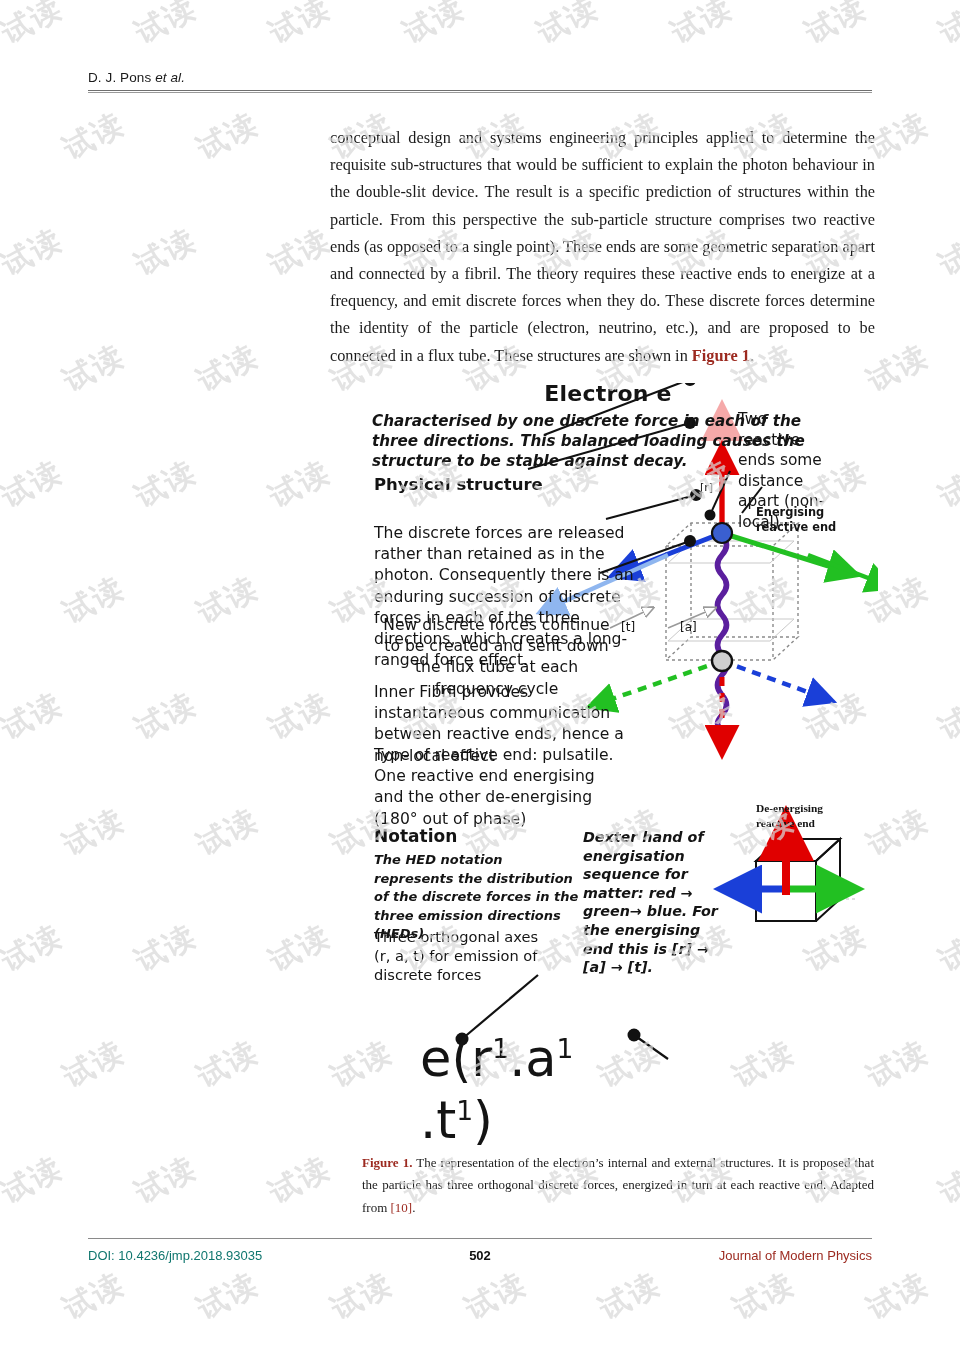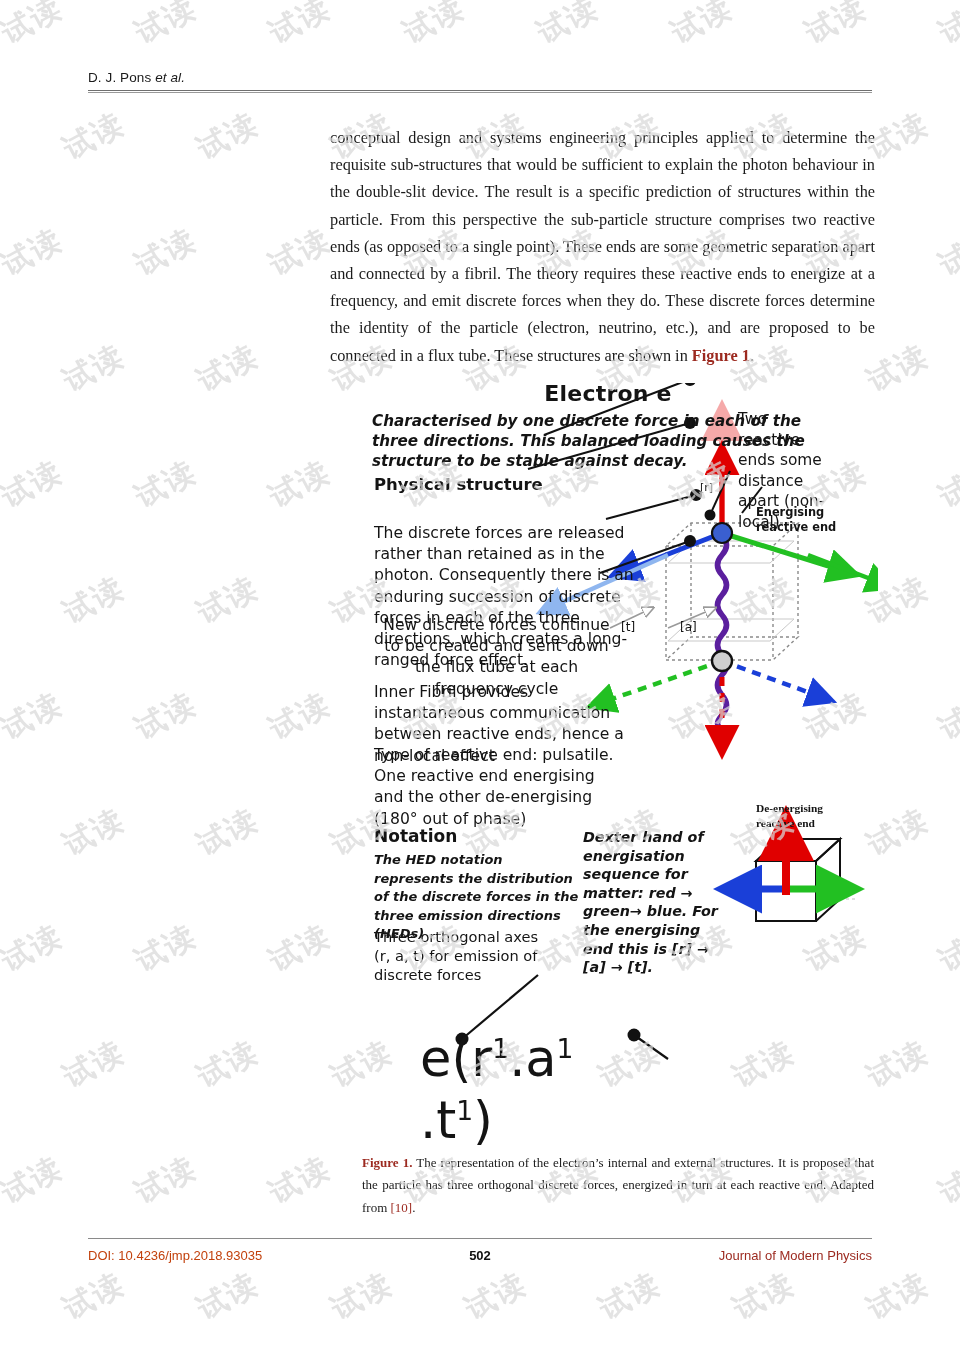--- a/index.html
+++ b/index.html
@@ -136,21 +136,21 @@
   .footer {
     position:absolute; left:88px; top:1238px; width:784px;
   }
   .footer-rule {
     border-top:1.2px solid #8a8a8a; margin-bottom:9px;
   }
   .footer-row {
     display:flex; align-items:center; justify-content:space-between;
     font-family:"Liberation Sans", sans-serif; font-size:13px;
   }
-  .footer-doi   { color:#c2410c; }
+  .footer-doi   { color:#0f766e; }
   .footer-page  { color:#111; font-weight:700; position:absolute; left:0; right:0; text-align:center; }
   .footer-jnl   { color:#9c2a20; }
 </style>
 </head>
 <body>
 
 <div id="watermark">
     <div class="wm" style="left: 0px; top: 0px;">试读</div>
     <div class="wm" style="left: 134px; top: 0px;">试读</div>
     <div class="wm" style="left: 268px; top: 0px;">试读</div>

